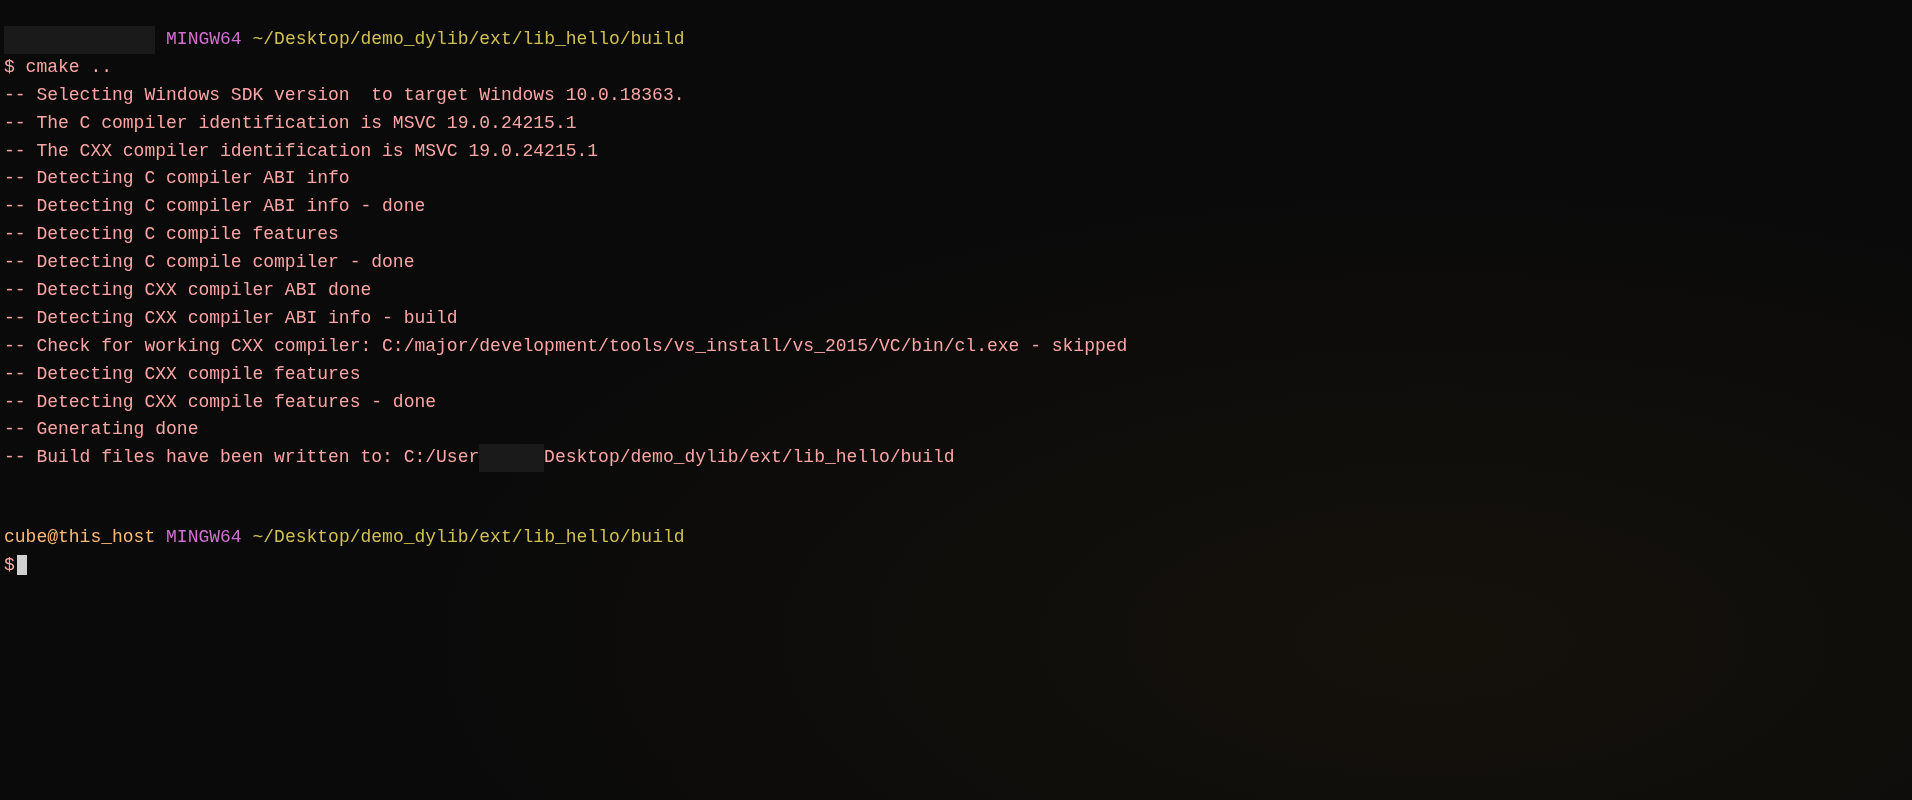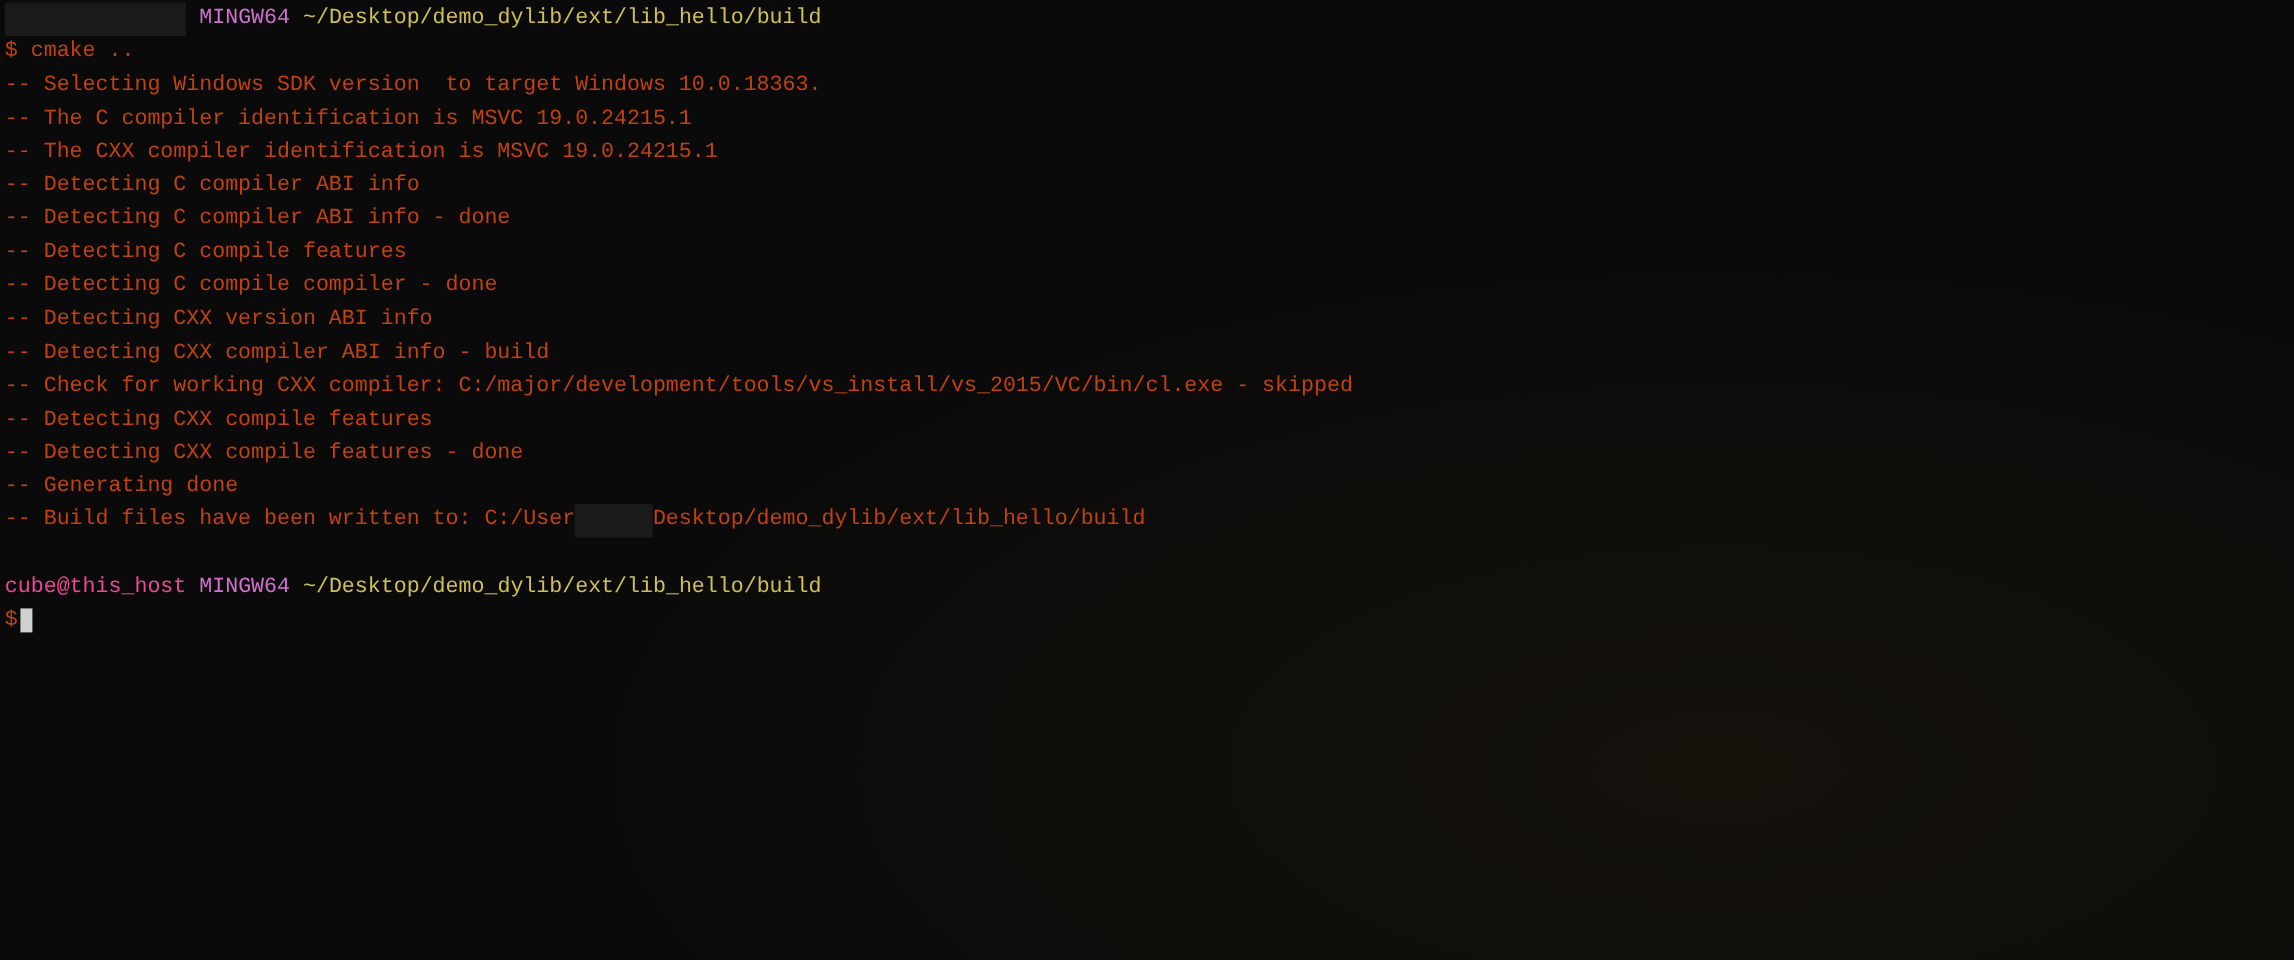--- a/index.html
+++ b/index.html
@@ -21,33 +21,34 @@
       padding: 2px 4px;
     }
     .terminal {
       position: relative;
       z-index: 2;
     }
     .line {
       white-space: pre;
     }
     .green {
-      color: #ec4899;
+      color: #fdba74;
     }
     .magenta {
       color: #d070d0;
     }
     .yellow {
       color: #d0c050;
     }
     .white {
-      color: #c2410c;
+      color: #fca5a5;
     }
     .prompt-line {
       white-space: pre;
+      margin-top: 24px;
     }
     .cursor {
       display: inline-block;
       width: 10px;
       height: 20px;
       background: #d0d0d0;
       vertical-align: text-bottom;
       margin-left: 2px;
     }
     .redacted {
@@ -65,21 +66,21 @@
 
   <div class="line white">$ cmake ..</div>
 
   <div class="line white">-- Selecting Windows SDK version  to target Windows 10.0.18363.</div>
   <div class="line white">-- The C compiler identification is MSVC 19.0.24215.1</div>
   <div class="line white">-- The CXX compiler identification is MSVC 19.0.24215.1</div>
   <div class="line white">-- Detecting C compiler ABI info</div>
   <div class="line white">-- Detecting C compiler ABI info - done</div>
   <div class="line white">-- Detecting C compile features</div>
   <div class="line white">-- Detecting C compile compiler - done</div>
-  <div class="line white">-- Detecting CXX version ABI info</div>
+  <div class="line white">-- Detecting CXX compiler ABI done</div>
   <div class="line white">-- Detecting CXX compiler ABI info - build</div>
   <div class="line white">-- Check for working CXX compiler: C:/major/development/tools/vs_install/vs_2015/VC/bin/cl.exe - skipped</div>
   <div class="line white">-- Detecting CXX compile features</div>
   <div class="line white">-- Detecting CXX compile features - done</div>
   <div class="line white">-- Generating done</div>
   <div class="line white"><span>-- Build files have been written to: C:/User</span><span class="redacted">      </span><span>Desktop/demo_dylib/ext/lib_hello/build</span></div>
 
   <div class="line">&nbsp;</div>
 
   <div class="prompt-line"><span class="green">cube@this_host</span><span class="white"> </span><span class="magenta">MINGW64</span><span class="white"> </span><span class="yellow">~/Desktop/demo_dylib/ext/lib_hello/build</span></div>

